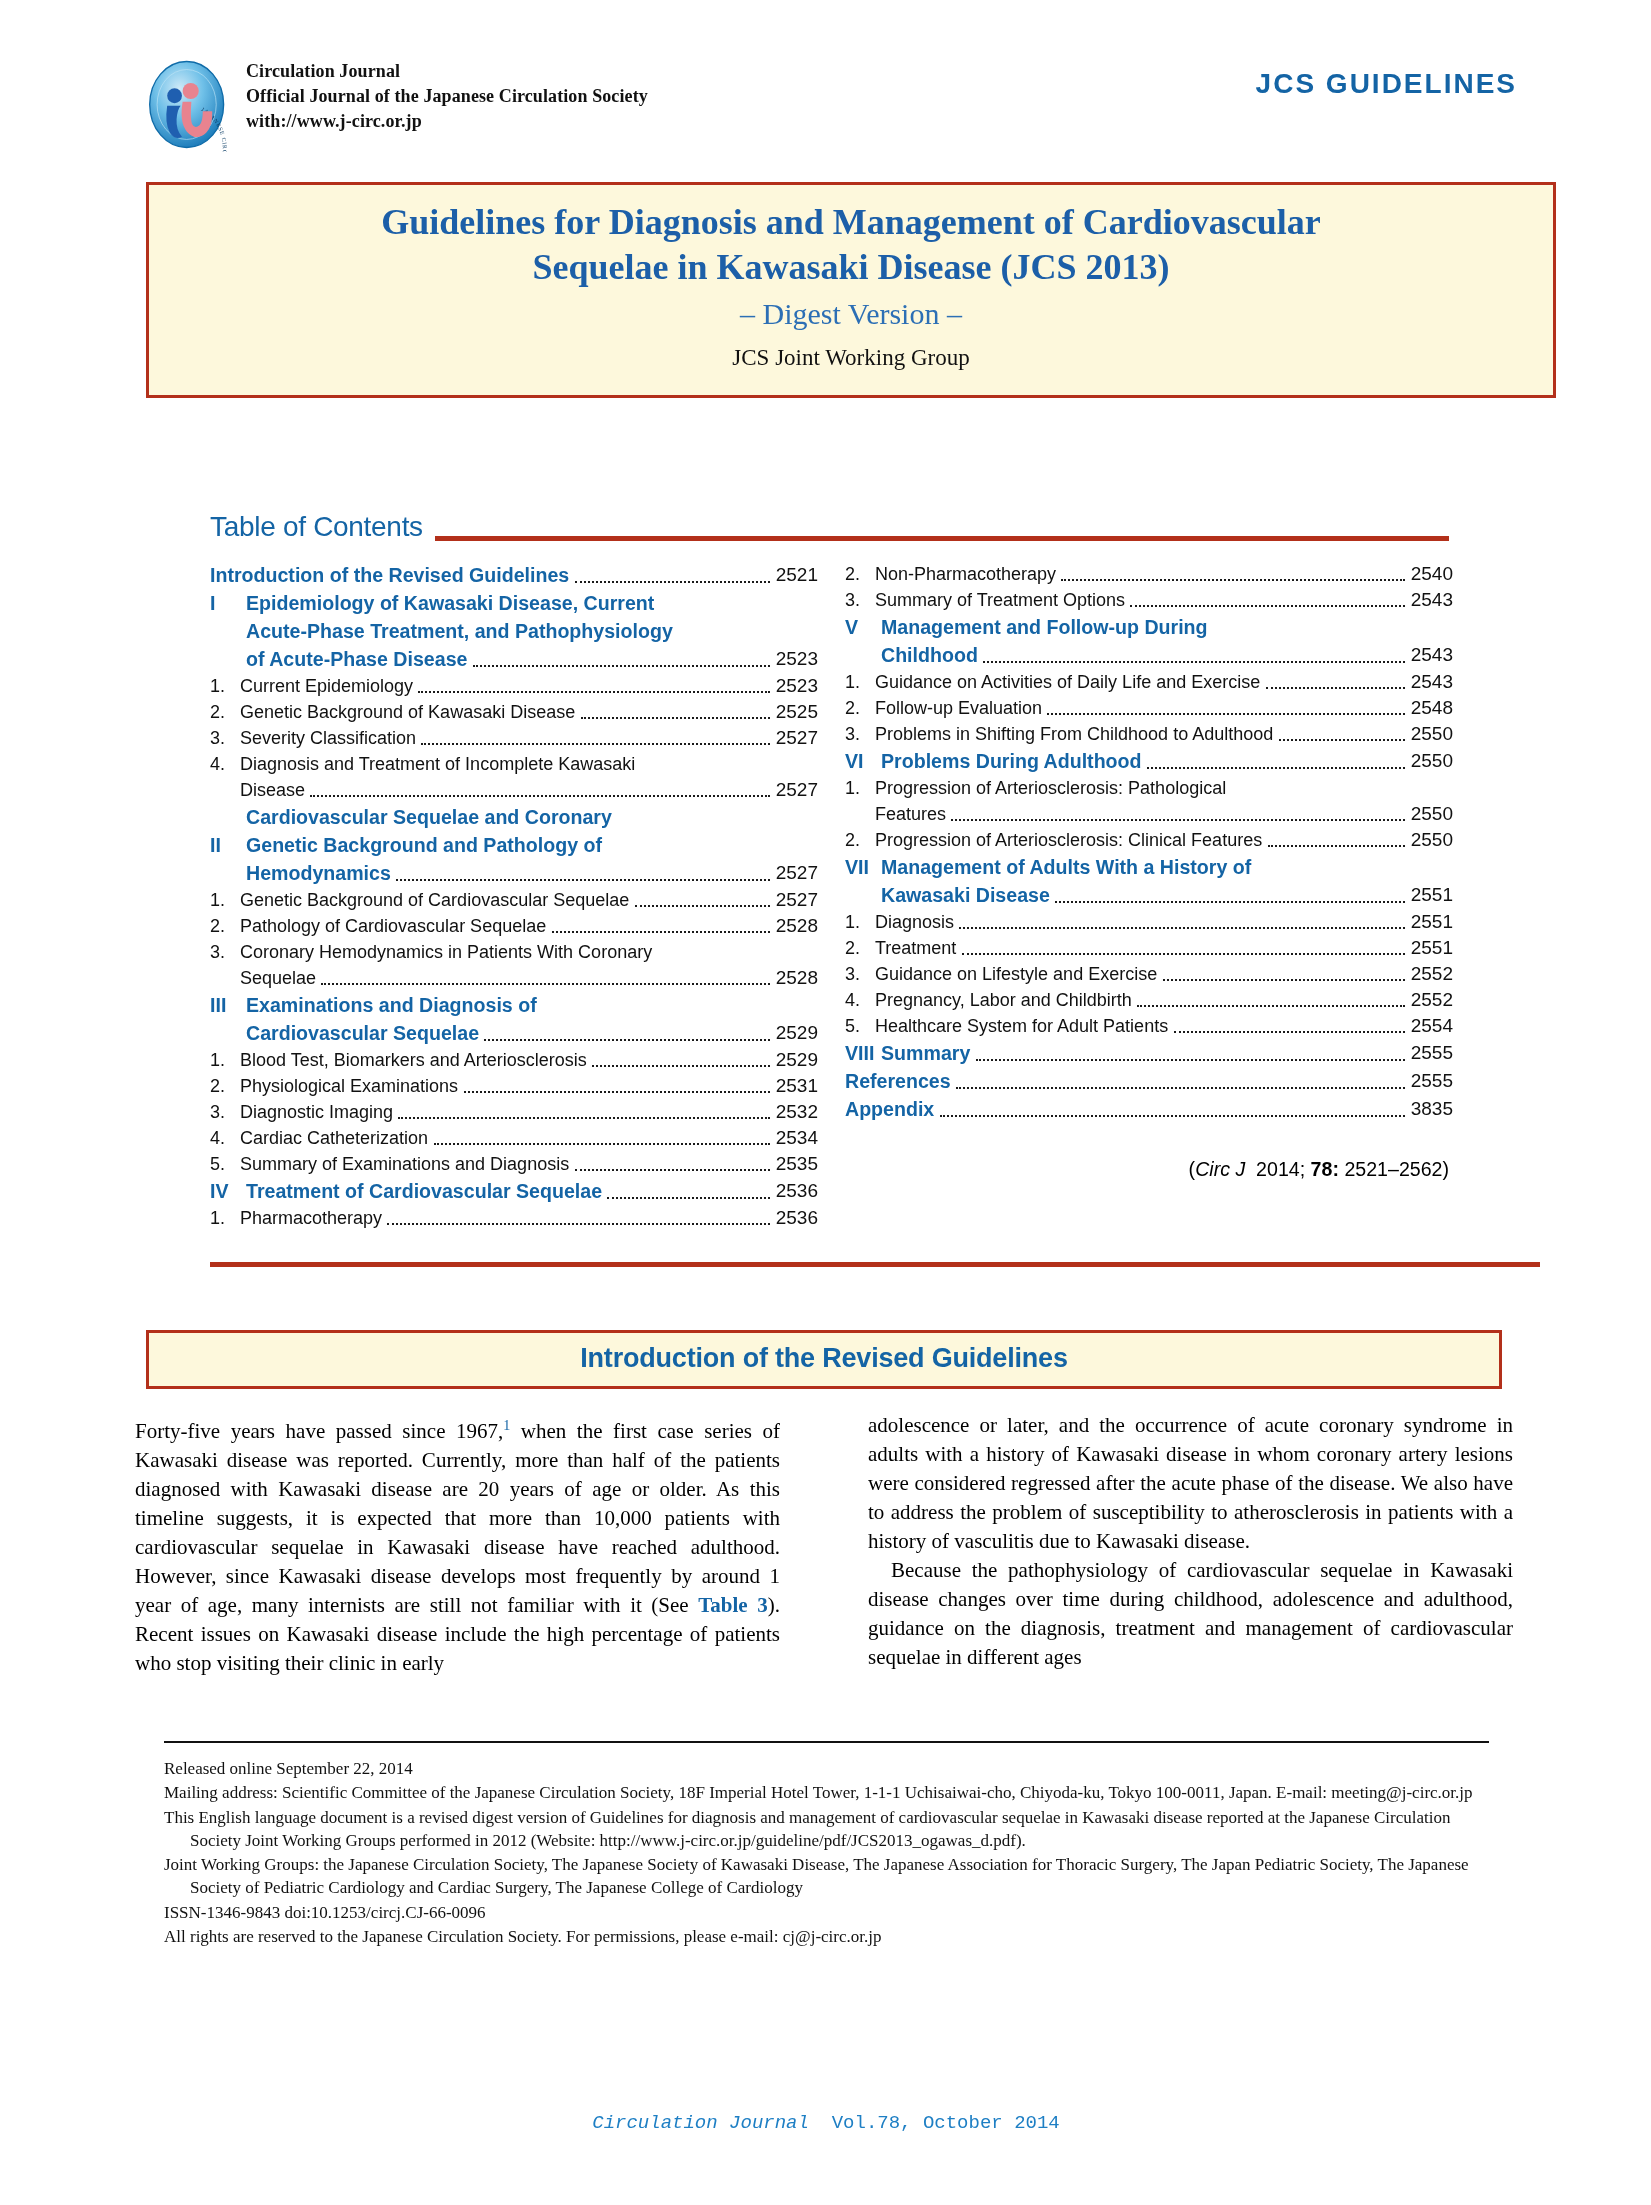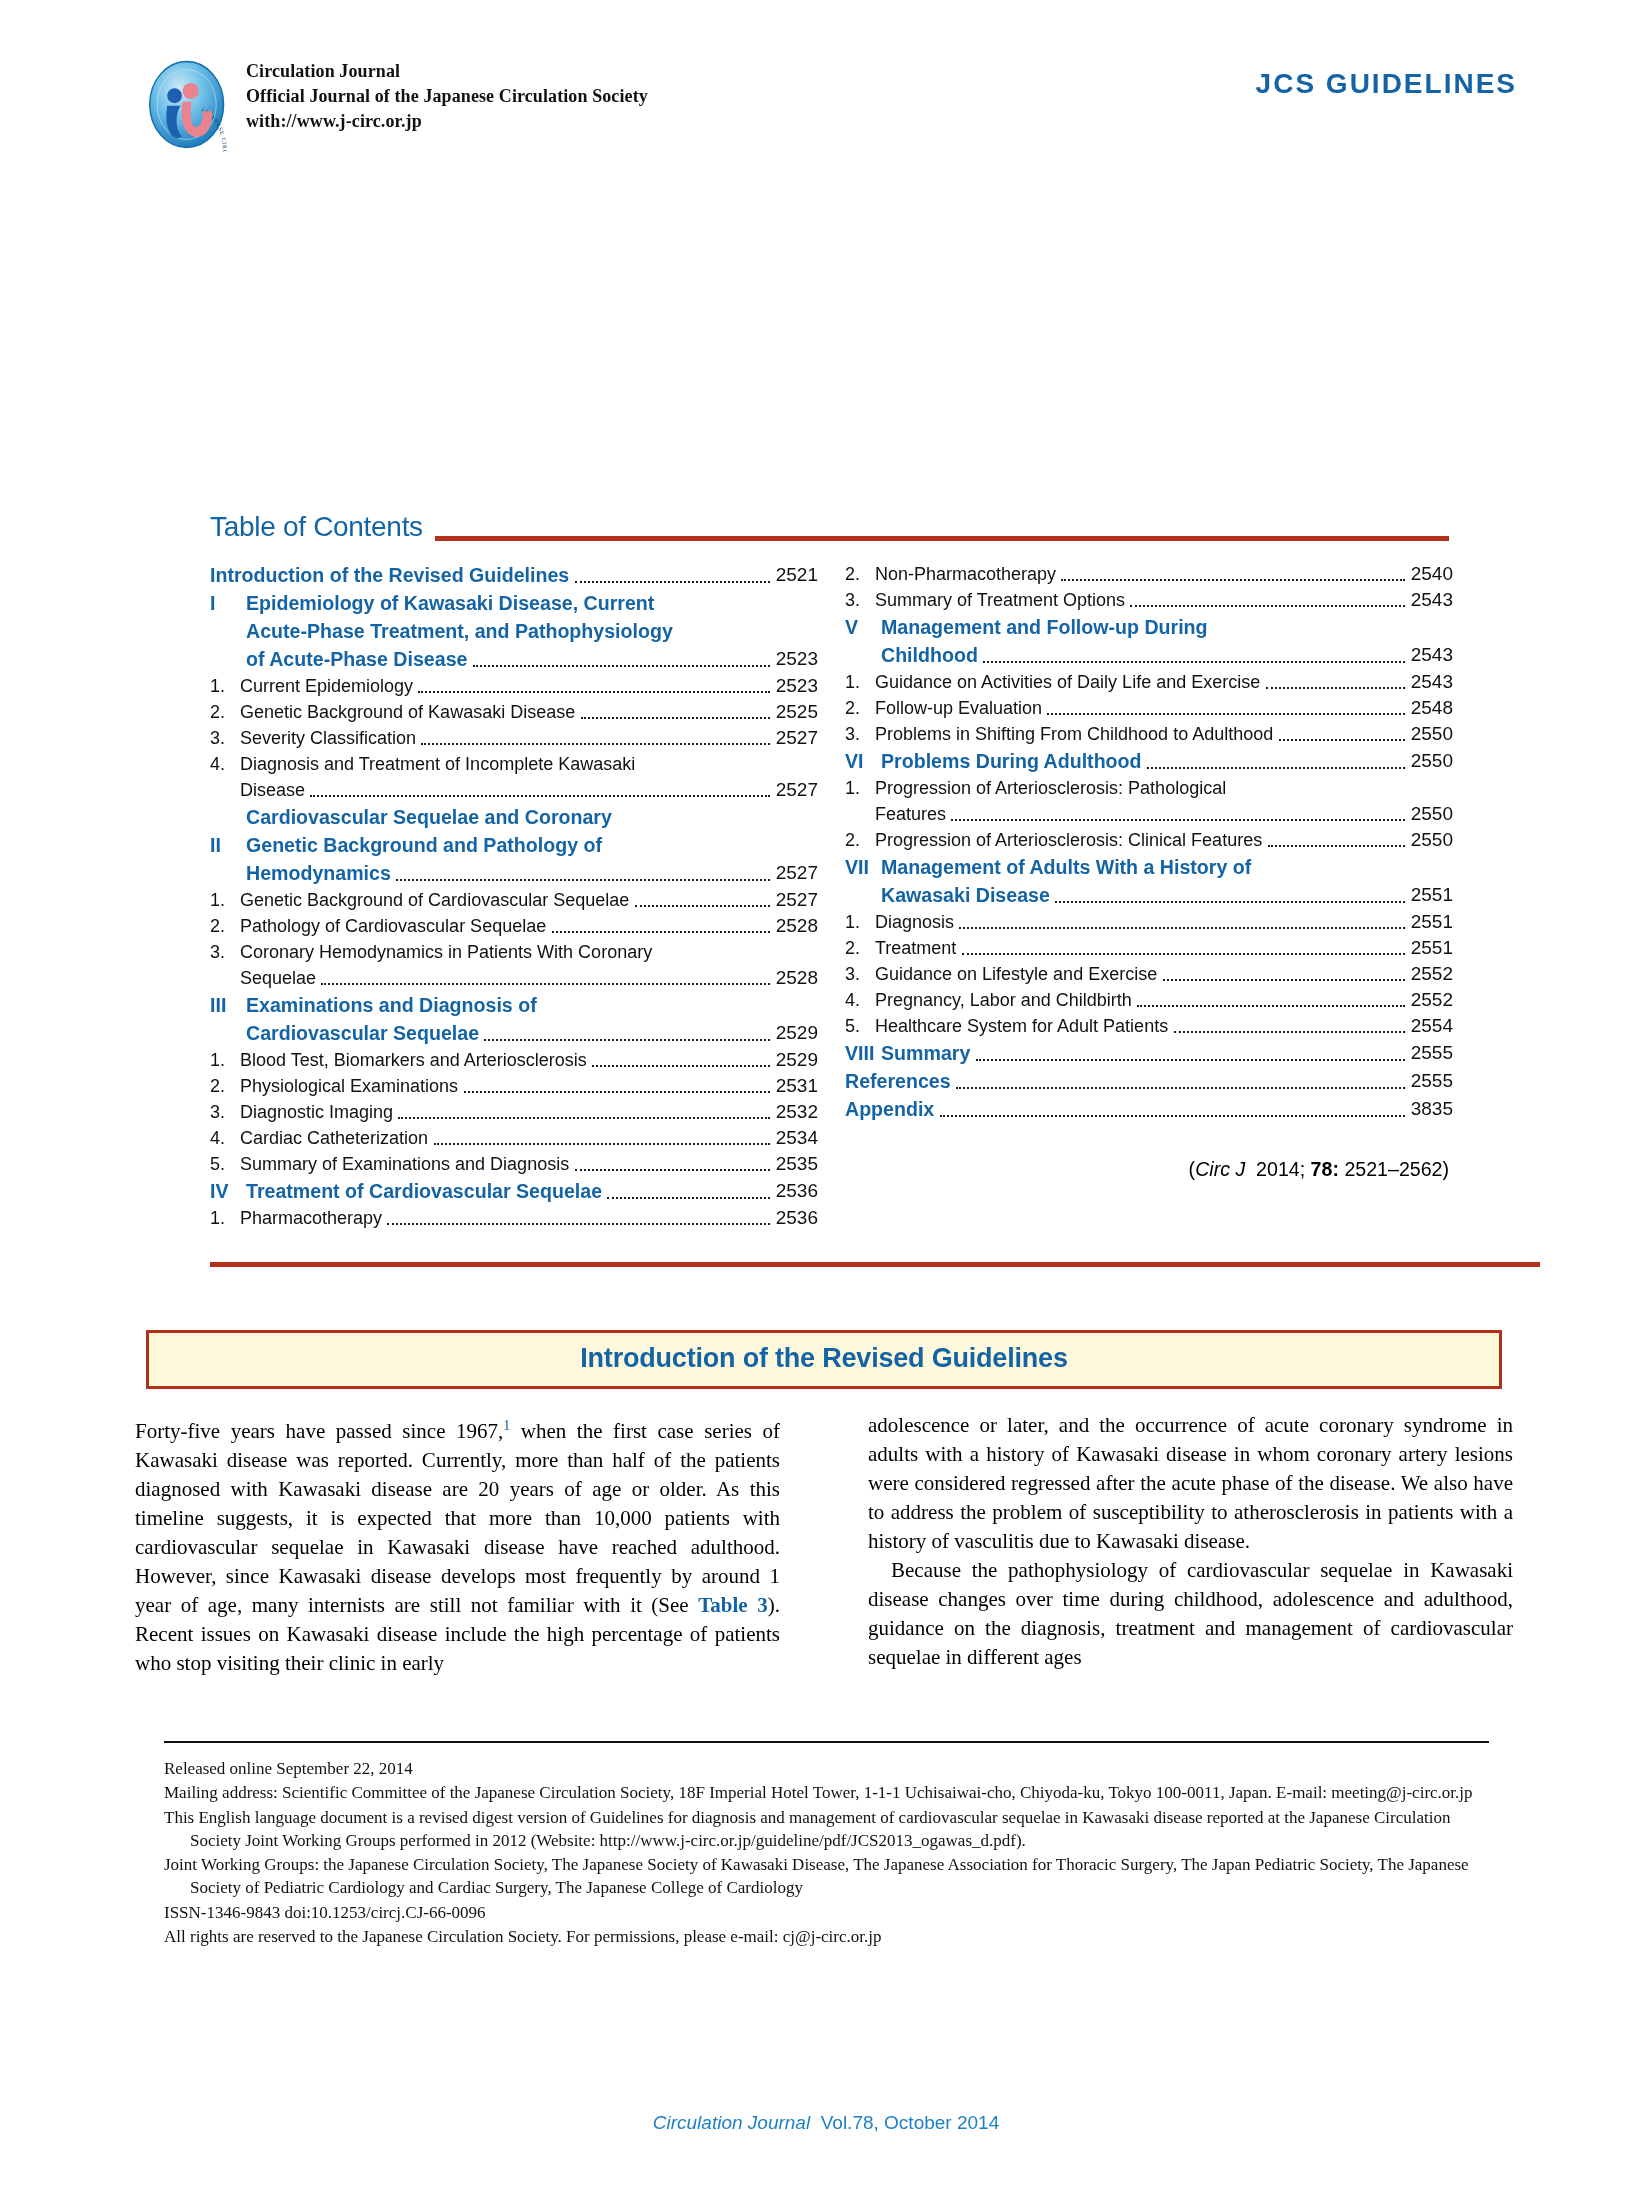--- a/index.html
+++ b/index.html
@@ -103,21 +103,21 @@
   .footnotes {
     position:absolute; left:164px; top:1757px; width:1325px;
     font-family:"Liberation Serif", serif; font-size:17px; line-height:23px; color:#111;
   }
   .fn { margin:0 0 1.4px 0; }
   .fn.hang { padding-left:26px; text-indent:-26px; }
 
   
   .page-footer {
     position:absolute; left:0; right:0; top:2112px; text-align:center;
-    font-family:Liberation Sans, sans-serif; font-size:19px; color:#1E7FC4;
+    font-family:Liberation Mono, monospace; font-size:19px; color:#1E7FC4;
   }
   .page-footer i { font-style:italic; }
 </style>
 </head>
 <body>
 
 <div class="page">
 
   <div class="masthead">
 
@@ -148,20 +148,26 @@
 
     <div class="mast-text">
       <div class="mast-line">Circulation Journal</div>
       <div class="mast-line">Official Journal of the Japanese Circulation Society</div>
       <div class="mast-line">with://www.j-circ.or.jp</div>
     </div>
 
     <div class="jcs-guidelines">JCS GUIDELINES</div>
   </div>
 
+  <div class="title-box">
+    <div class="doc-title">Guidelines for Diagnosis and Management of Cardiovascular</div>
+    <div class="doc-title">Sequelae in Kawasaki Disease (JCS 2013)</div>
+    <div class="doc-subtitle">– Digest Version –</div>
+    <div class="doc-author">JCS Joint Working Group</div>
+  </div>
 
   <div class="toc-wrap">
     <div class="toc-head-row">
       <div class="toc-head-rule"></div>
       <div class="toc-head">Table of Contents</div>
     </div>
 
     <div class="toc-cols">
       <div class="toc-col left" id="toc-left">
           <div class="entry lvl1">

